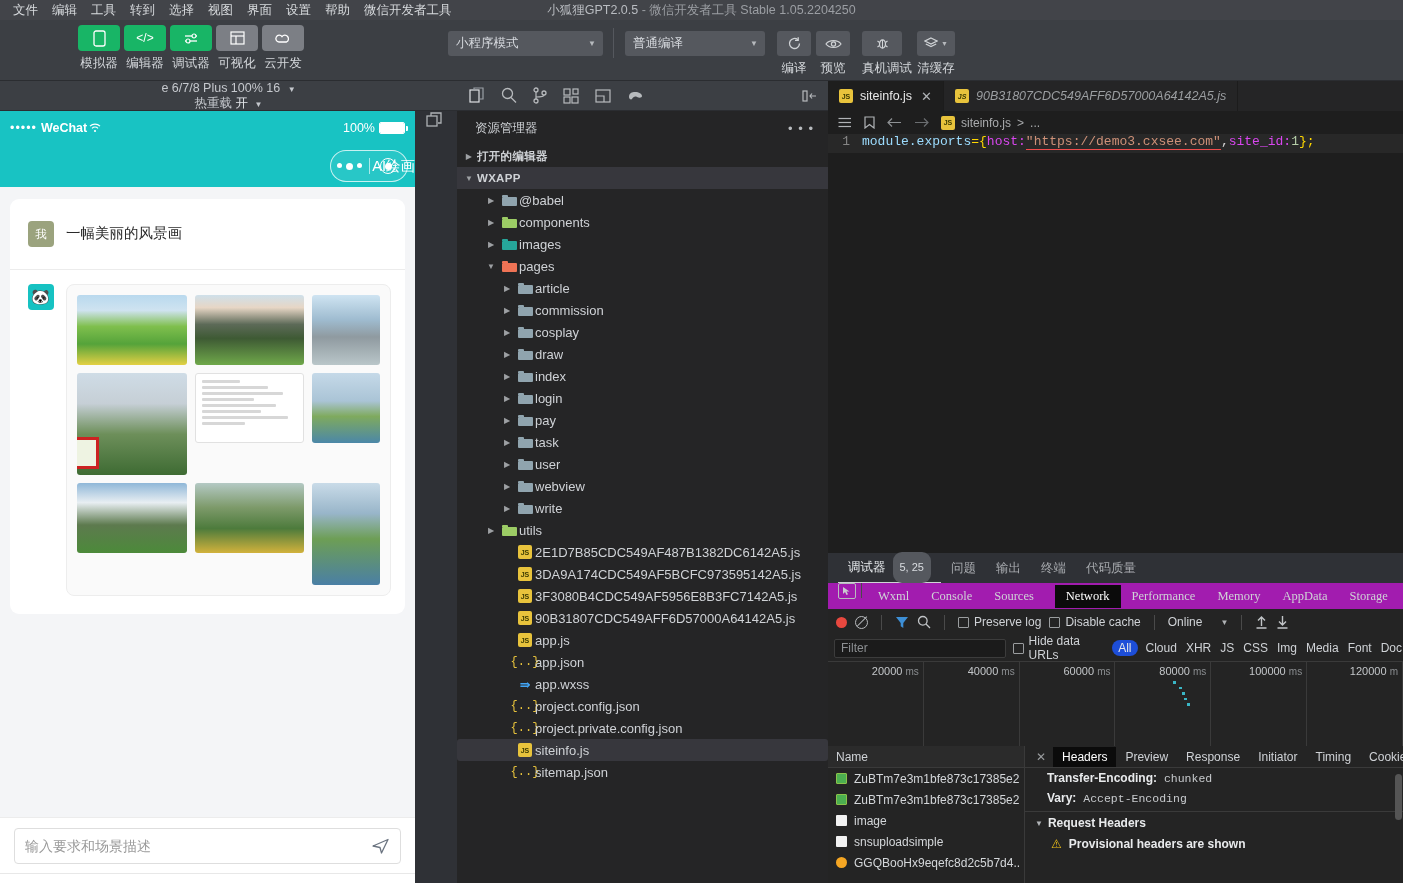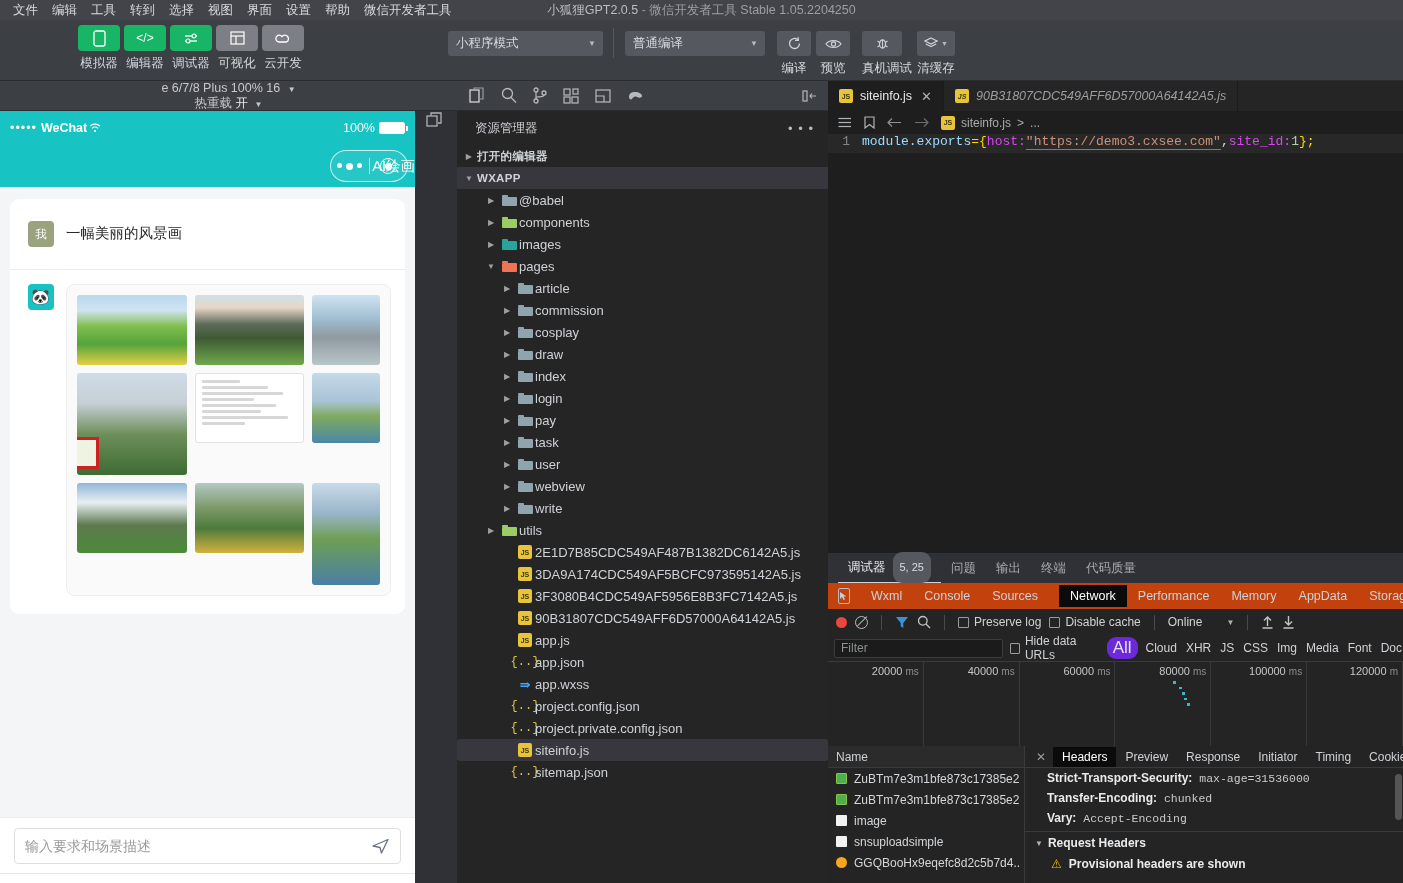--- a/index.html
+++ b/index.html
@@ -256,21 +256,21 @@
     cursor: pointer; height: 30px; display: flex; align-items: center; gap: 7px;
   }
   .dbg-tab.active { color: #e9ecef; border-bottom: 1.5px solid #d0d3d6; }
   .badge {
     background: #55585e; color: #d9dce0; border-radius: 9px;
     padding: 1px 7px; font-size: 11px;
   }
 
   .dt-tabs {
     position: absolute; top: 583px; left: 828px; width: 575px; height: 26px;
-    background: #c2410c; display: flex; align-items: center; padding-left: 6px;
+    background: #a21caf; display: flex; padding-left: 6px; font-family: Liberation Serif, serif;
   }
   .dt-tab {
     font-size: 12.5px; color: #cfd2d6; padding: 4px 11px; cursor: pointer;
   }
   .dt-tab.active { background: #0b0b0b; color: #fff; margin-left: 10px; }
   .dt-sep { width: 1px; height: 15px; background: #4a4a4a; margin: 0 5px; }
   .cursor-ic {
     width: 18px; height: 16px; border: 1px solid #b9bcbf; border-radius: 2px;
     display: flex; align-items: center; justify-content: center; margin-left: 4px;
   }
@@ -284,36 +284,36 @@
   .ban {
     width: 13px; height: 13px; border: 1.4px solid #b7babd; border-radius: 50%;
     position: relative; cursor: pointer;
   }
   .ban::after {
     content: ''; position: absolute; left: -1px; top: 4.5px; width: 14px; height: 1.4px;
     background: #b7babd; transform: rotate(-45deg);
   }
   .chk { display: flex; align-items: center; gap: 5px; cursor: pointer; }
   .chk .box { width: 11px; height: 11px; border: 1px solid #9a9d9f; border-radius: 1px; }
-  .online-sel { display: flex; align-items: center; gap: 24px; cursor: pointer; }
+  .online-sel { display: flex; align-items: center; gap: 18px; cursor: pointer; }
 
   .net-bar2 {
     position: absolute; top: 635px; left: 828px; width: 575px; height: 27px;
     background: #242424; display: flex; align-items: center; gap: 7px; padding-left: 6px;
     font-size: 12px; color: #cfd2d6; border-bottom: 1px solid #3a3a3a;
   }
   .filter-in {
     width: 188px; height: 19px; background: #1b1b1b; border: 1px solid #3c3c3c;
     border-radius: 2px; padding: 0 6px; color: #cfd2d6; font-size: 12px;
     font-family: inherit; outline: none;
   }
   .filter-in::placeholder { color: #8c8f92; }
   .pill {
-    background: #6d28d9; color: #e3e6e9; border-radius: 9px; padding: 1px 6px;
-    font-size: 17px; cursor: pointer;
+    background: #1d4ed8; color: #e3e6e9; border-radius: 9px; padding: 1px 6px;
+    font-size: 12px; cursor: pointer;
   }
   .ftype { cursor: pointer; padding: 0 1px; }
 
   .timeline {
     position: absolute; top: 662px; left: 828px; width: 575px; height: 84px;
     background: #242424; overflow: hidden;
   }
   .tl-grid { position: absolute; inset: 0; display: flex; }
   .tl-cell {
     flex: 1; border-right: 1px solid #3a3a3a; position: relative;
@@ -1155,21 +1155,20 @@
         <div id="nd-tabs-container" style="display:flex;">
             <span class="nd-tab active">Headers</span>
             <span class="nd-tab">Preview</span>
             <span class="nd-tab">Response</span>
             <span class="nd-tab">Initiator</span>
             <span class="nd-tab">Timing</span>
             <span class="nd-tab">Cookie</span>
           </div>
       </div>
       <div id="hdr-list">
-          <div class="hdr-line"><span class="hdr-k">Strict-Transport-Security:</span><span class="hdr-v"> max-age=31536000</span></div>
           <div class="hdr-line"><span class="hdr-k">Transfer-Encoding:</span><span class="hdr-v"> chunked</span></div>
           <div class="hdr-line"><span class="hdr-k">Vary:</span><span class="hdr-v"> Accept-Encoding</span></div>
         </div>
       <div class="hdr-sec">
         <span style="font-size:8px; color:#b0b3b6;">▼</span>
         <span>Request Headers</span>
       </div>
       <div class="warn-line">
         <span class="tri-warn">⚠</span>
         <span>Provisional headers are shown</span>

